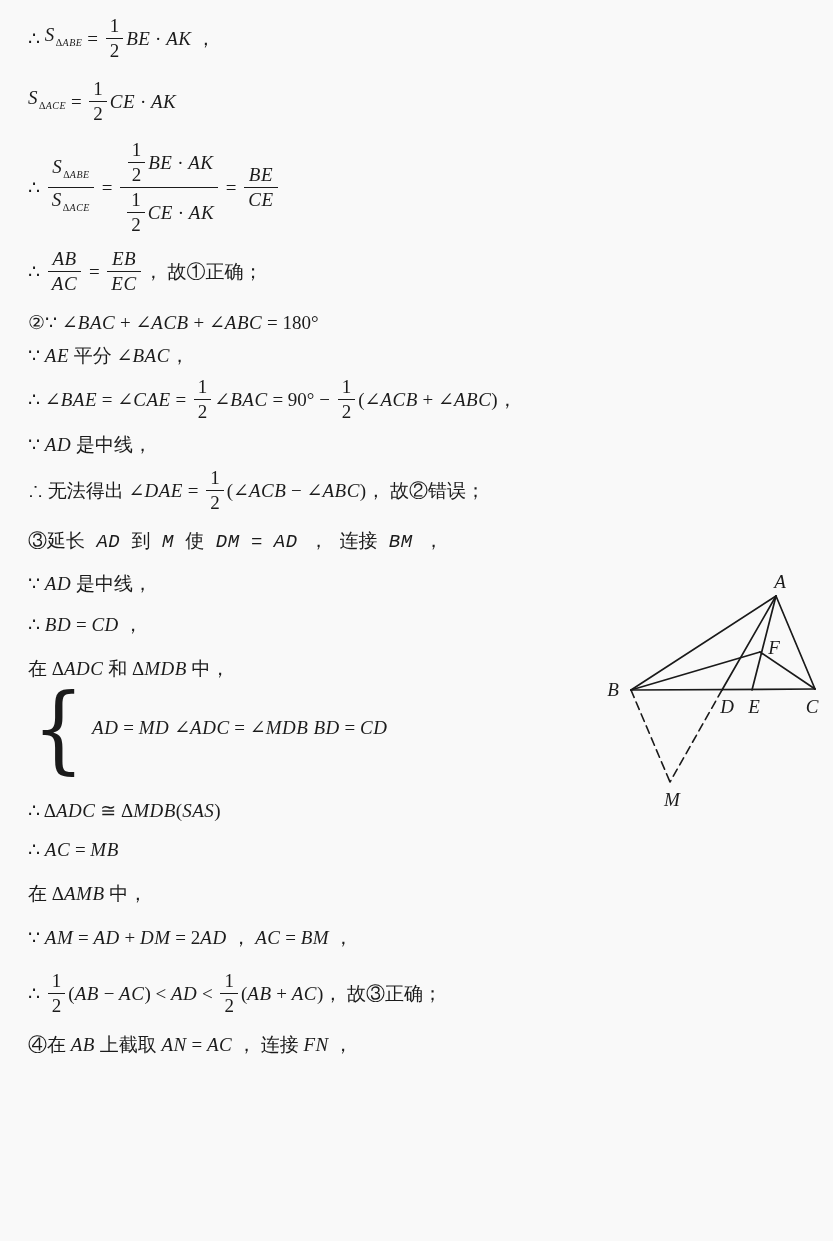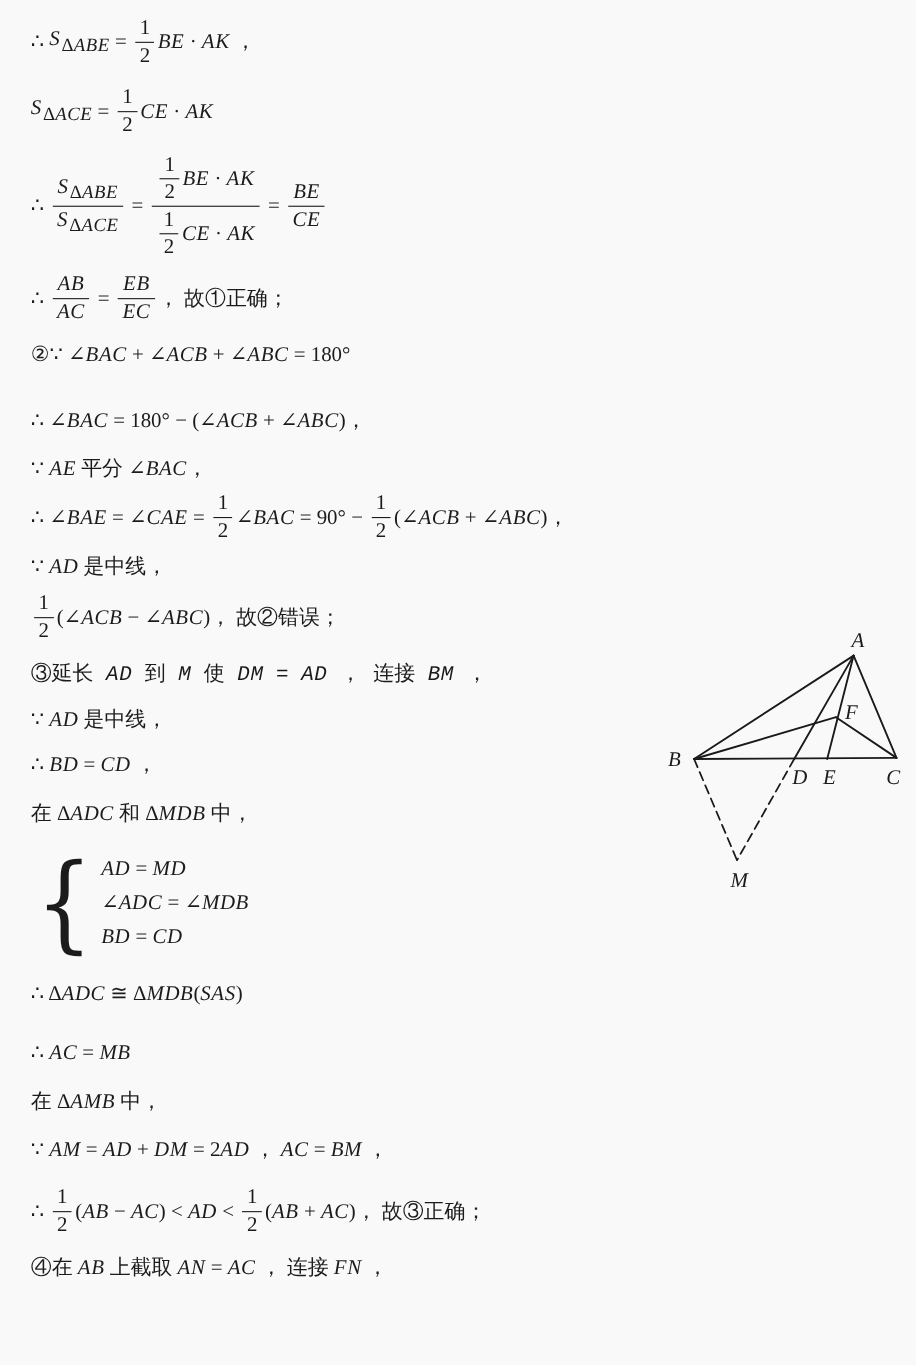--- a/index.html
+++ b/index.html
@@ -26,60 +26,59 @@
     vertical-align:middle;margin:0 3px;
   }
   .frac>.num,.frac>.den{
     display:inline-flex;align-items:center;justify-content:center;
     padding:0 4px;line-height:24px;white-space:pre;
   }
   .frac>.den{border-top:1.4px solid #1b1b1b;}
   
   .msub{display:inline-block;white-space:nowrap;}
   .msub .sub{
-    font-size:17px;vertical-align:-5px;margin-left:1px;letter-spacing:0.3px;
+    font-size:10px;vertical-align:-5px;margin-left:1px;letter-spacing:0.3px;
   }
   
   .cases{display:inline-flex;align-items:center;}
   .cases .brace{
     font-family:"DejaVu Serif","Liberation Serif",serif;
     font-size:96px;line-height:88px;font-weight:400;
     transform:scaleX(0.85);display:inline-block;
   }
-  .cases .rows{display:inline-flex;flex-direction:column;gap:5px;margin-left:3px;}
+  .cases .rows{display:inline-flex;flex-direction:row;gap:5px;margin-left:3px;}
   .cases .crow{display:flex;align-items:center;white-space:pre;line-height:26px;}
   
   #figure-wrap{position:absolute;left:583px;top:550px;width:250px;height:270px;}
   #figure-svg line{stroke:#1a1a1a;stroke-width:1.7;stroke-linecap:round;}
   #figure-svg line.dashed{stroke-dasharray:8 5;stroke-width:1.6;}
   #figure-svg text{
     font-family:"Liberation Serif","DejaVu Serif",serif;
     font-style:italic;font-size:19px;text-anchor:middle;fill:#1b1b1b;
   }
 </style>
 </head>
 <body>
 
 <div id="solution-lines">
     <div class="math-line" style="margin-bottom: 14px;"><span class="mt">∴ </span><span class="msub"><i>S</i><span class="sub">Δ<i>ABE</i></span></span><span class="mt"> = </span><span class="frac"><span class="num"><span class="mt">1</span></span><span class="den"><span class="mt">2</span></span></span><span class="mt"><i>BE</i> · <i>AK</i> ，</span></div>
     <div class="math-line" style="margin-bottom: 12px;"><span class="msub"><i>S</i><span class="sub">Δ<i>ACE</i></span></span><span class="mt"> = </span><span class="frac"><span class="num"><span class="mt">1</span></span><span class="den"><span class="mt">2</span></span></span><span class="mt"><i>CE</i> · <i>AK</i></span></div>
     <div class="math-line" style="margin-bottom: 10px;"><span class="mt">∴ </span><span class="frac"><span class="num"><span class="msub"><i>S</i><span class="sub">Δ<i>ABE</i></span></span></span><span class="den"><span class="msub"><i>S</i><span class="sub">Δ<i>ACE</i></span></span></span></span><span class="mt"> = </span><span class="frac"><span class="num"><span class="frac"><span class="num"><span class="mt">1</span></span><span class="den"><span class="mt">2</span></span></span><span class="mt"><i>BE</i> · <i>AK</i></span></span><span class="den"><span class="frac"><span class="num"><span class="mt">1</span></span><span class="den"><span class="mt">2</span></span></span><span class="mt"><i>CE</i> · <i>AK</i></span></span></span><span class="mt"> = </span><span class="frac"><span class="num"><span class="mt"><i>BE</i></span></span><span class="den"><span class="mt"><i>CE</i></span></span></span></div>
     <div class="math-line" style="margin-bottom: 14px;"><span class="mt">∴ </span><span class="frac"><span class="num"><span class="mt"><i>AB</i></span></span><span class="den"><span class="mt"><i>AC</i></span></span></span><span class="mt"> = </span><span class="frac"><span class="num"><span class="mt"><i>EB</i></span></span><span class="den"><span class="mt"><i>EC</i></span></span></span><span class="mt">， 故①正确；</span></div>
-    <div class="math-line" style="margin-bottom: 34px; align-items: flex-end;"><span class="mt">②∵ ∠<i>BAC</i> + ∠<i>ACB</i> + ∠<i>ABC</i> = 180°</span></div>
-    <div class="math-line" style="margin-bottom: 18px;"><span class="mt">∴ ∠<i>BAC</i> = 180° − (∠<i>ACB</i> + ∠<i>ABC</i>)，</span></div>
+    <div class="math-line" style="margin-bottom: 7px; align-items: flex-end;"><span class="mt">②∵ ∠<i>BAC</i> + ∠<i>ACB</i> + ∠<i>ABC</i> = 180°</span></div>
     <div class="math-line" style="margin-bottom: 6px;"><span class="mt">∵ <i>AE</i> 平分 ∠<i>BAC</i>，</span></div>
     <div class="math-line" style="margin-bottom: 8px;"><span class="mt">∴ ∠<i>BAE</i> = ∠<i>CAE</i> = </span><span class="frac"><span class="num"><span class="mt">1</span></span><span class="den"><span class="mt">2</span></span></span><span class="mt">∠<i>BAC</i> = 90° − </span><span class="frac"><span class="num"><span class="mt">1</span></span><span class="den"><span class="mt">2</span></span></span><span class="mt">(∠<i>ACB</i> + ∠<i>ABC</i>)，</span></div>
     <div class="math-line" style="margin-bottom: 8px;"><span class="mt">∵ <i>AD</i> 是中线，</span></div>
-    <div class="math-line" style="margin-bottom: 14px;"><span class="frac"><span class="num"><span class="mt">1</span></span><span class="den"><span class="mt">2</span></span></span><span class="mt">(∠<i>ACB</i> − ∠<i>ABC</i>)， 故②错误；</span></div>
+    <div class="math-line" style="margin-bottom: 14px;"><span class="mt">∴ 无法得出 ∠<i>DAE</i> = </span><span class="frac"><span class="num"><span class="mt">1</span></span><span class="den"><span class="mt">2</span></span></span><span class="mt">(∠<i>ACB</i> − ∠<i>ABC</i>)， 故②错误；</span></div>
     <div class="math-line" style="margin-bottom: 16px; font-family: Liberation Mono, monospace;"><span class="mt">③延长 <i>AD</i> 到 <i>M</i> 使 <i>DM</i> = <i>AD</i> ， 连接 <i>BM</i> ，</span></div>
     <div class="math-line" style="margin-bottom: 15px;"><span class="mt">∵ <i>AD</i> 是中线，</span></div>
     <div class="math-line" style="margin-bottom: 18px;"><span class="mt">∴ <i>BD</i> = <i>CD</i> ，</span></div>
-    <div class="math-line" style="margin-bottom: 24px;"><span class="mt">在 Δ<i>ADC</i> 和 Δ<i>MDB</i> 中，</span></div>
+    <div class="math-line" style="margin-bottom: 2px;"><span class="mt">在 Δ<i>ADC</i> 和 Δ<i>MDB</i> 中，</span></div>
     <div class="math-line" style="margin-bottom: 26px;"><span class="cases"><span class="brace">{</span><span class="rows"><span class="crow"><span class="mt"><i>AD</i> = <i>MD</i></span></span><span class="crow"><span class="mt">∠<i>ADC</i> = ∠<i>MDB</i></span></span><span class="crow"><span class="mt"><i>BD</i> = <i>CD</i></span></span></span></span></div>
-    <div class="math-line" style="margin-bottom: 28px;"><span class="mt">∴ Δ<i>ADC</i> ≅ Δ<i>MDB</i>(<i>SAS</i>)</span></div>
+    <div class="math-line" style="margin-bottom: 13px;"><span class="mt">∴ Δ<i>ADC</i> ≅ Δ<i>MDB</i>(<i>SAS</i>)</span></div>
     <div class="math-line" style="margin-bottom: 18px;"><span class="mt">∴ <i>AC</i> = <i>MB</i></span></div>
     <div class="math-line" style="margin-bottom: 18px;"><span class="mt">在 Δ<i>AMB</i> 中，</span></div>
     <div class="math-line" style="margin-bottom: 18px;"><span class="mt">∵ <i>AM</i> = <i>AD</i> + <i>DM</i> = 2<i>AD</i> ， <i>AC</i> = <i>BM</i> ，</span></div>
     <div class="math-line" style="margin-bottom: 14px;"><span class="mt">∴ </span><span class="frac"><span class="num"><span class="mt">1</span></span><span class="den"><span class="mt">2</span></span></span><span class="mt">(<i>AB</i> − <i>AC</i>) &lt; <i>AD</i> &lt; </span><span class="frac"><span class="num"><span class="mt">1</span></span><span class="den"><span class="mt">2</span></span></span><span class="mt">(<i>AB</i> + <i>AC</i>)， 故③正确；</span></div>
     <div class="math-line" style="margin-bottom: 0px;"><span class="mt">④在 <i>AB</i> 上截取 <i>AN</i> = <i>AC</i> ， 连接 <i>FN</i> ，</span></div>
   </div>
 
 <div id="figure-wrap">
   <svg id="figure-svg" width="250" height="270" viewBox="0 0 250 270" xmlns="http://www.w3.org/2000/svg">
       <line x1="193" y1="46" x2="48" y2="140"></line>

